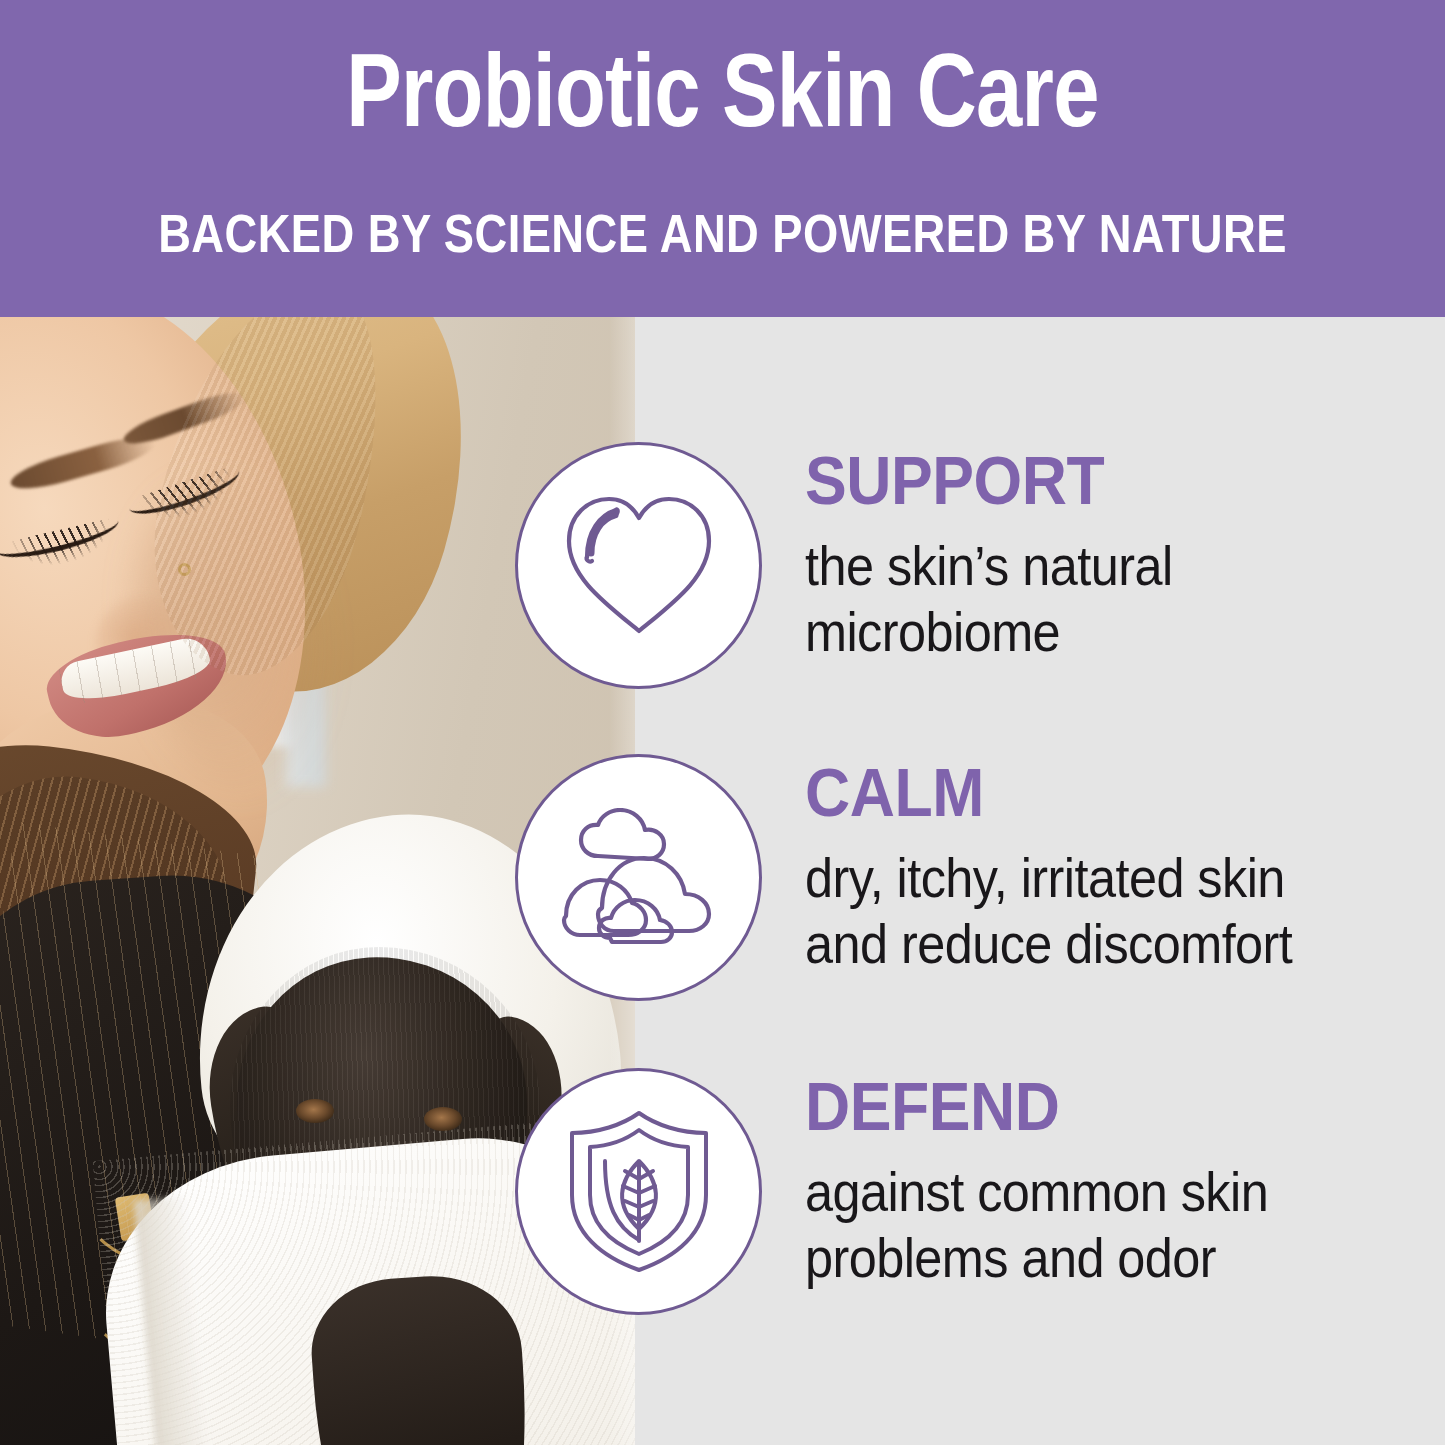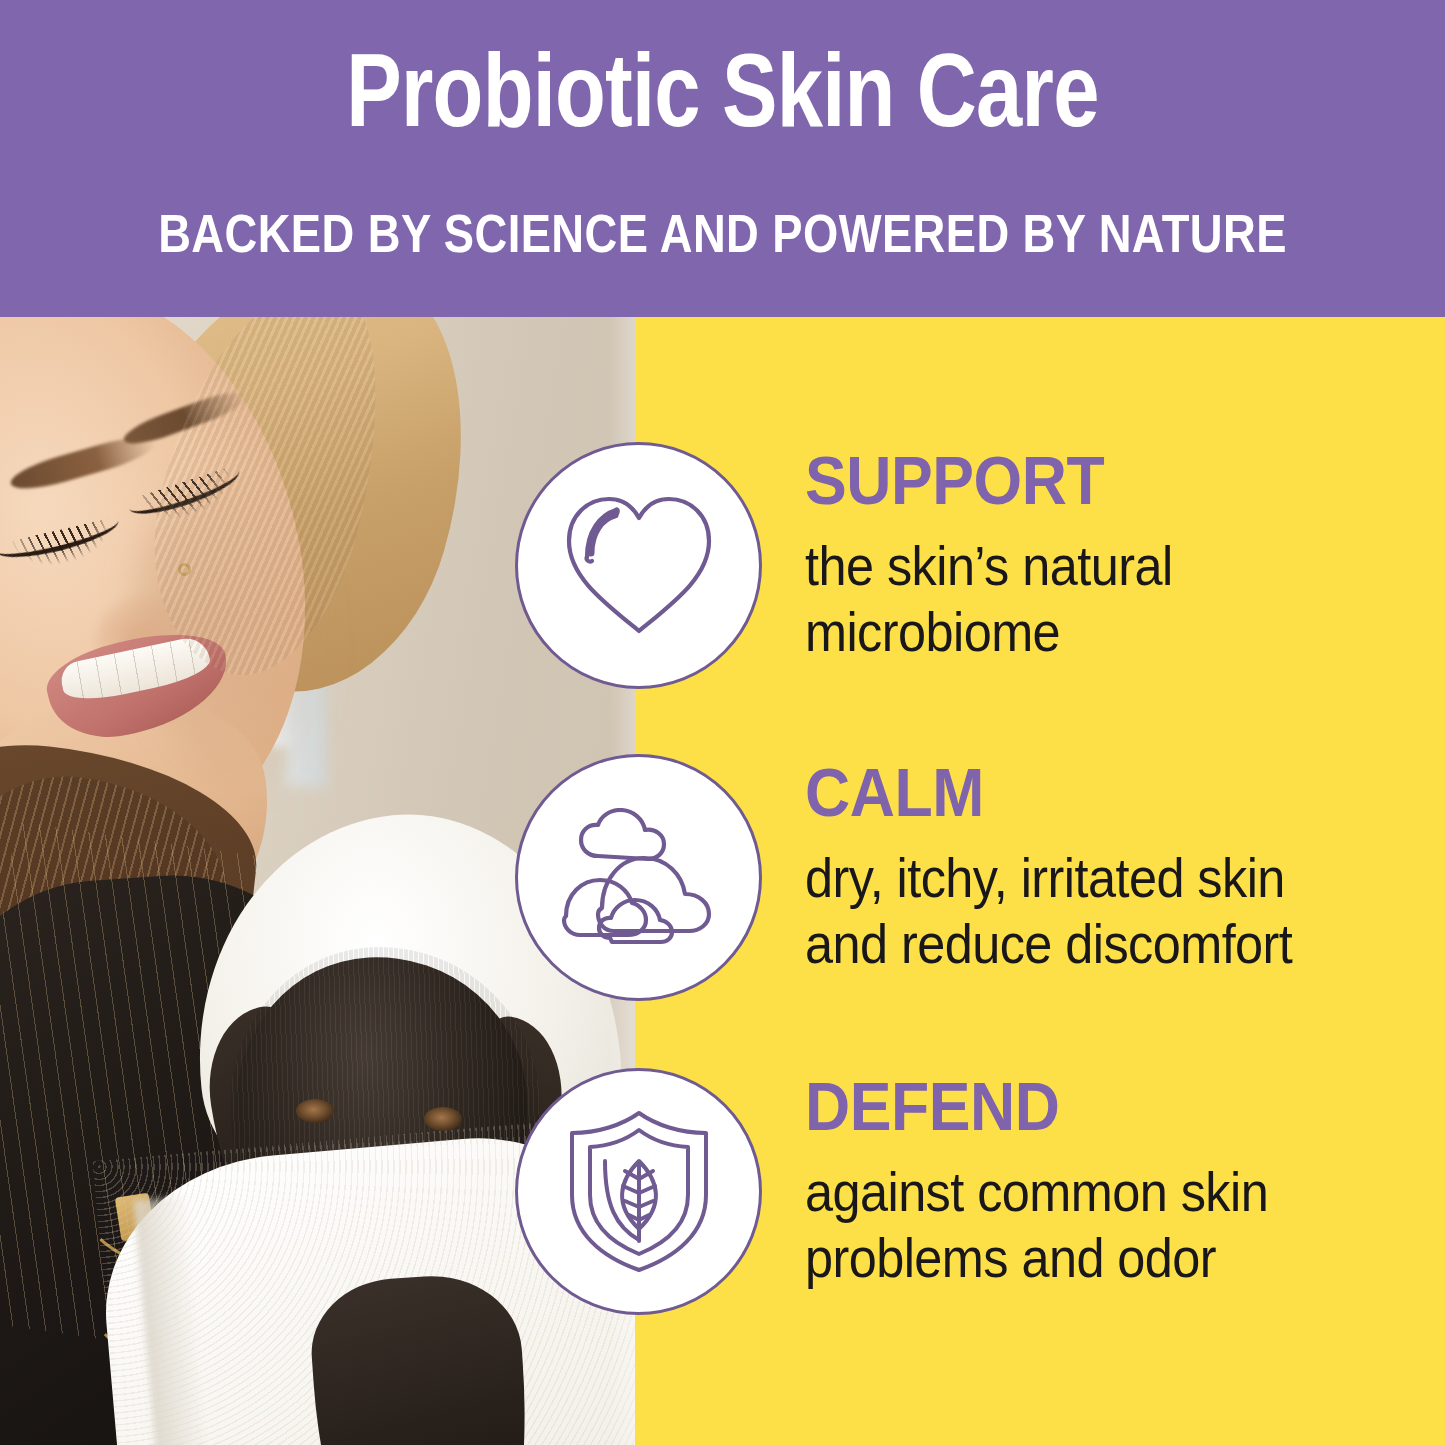--- a/index.html
+++ b/index.html
@@ -6,21 +6,21 @@
   html, body {
     width:1445px; height:1445px;
     background:#ffffff;
     font-family:"Liberation Sans", sans-serif;
     overflow:hidden;
   }
 
   .poster {
     position:relative;
     width:1445px; height:1445px;
-    background:#fde047;
+    background:#e5e5e5;
   }
 
   
   .header-band {
     position:absolute;
     left:0; top:0;
     width:1445px; height:317px;
     background:#8067AD;
     overflow:hidden;
   }

